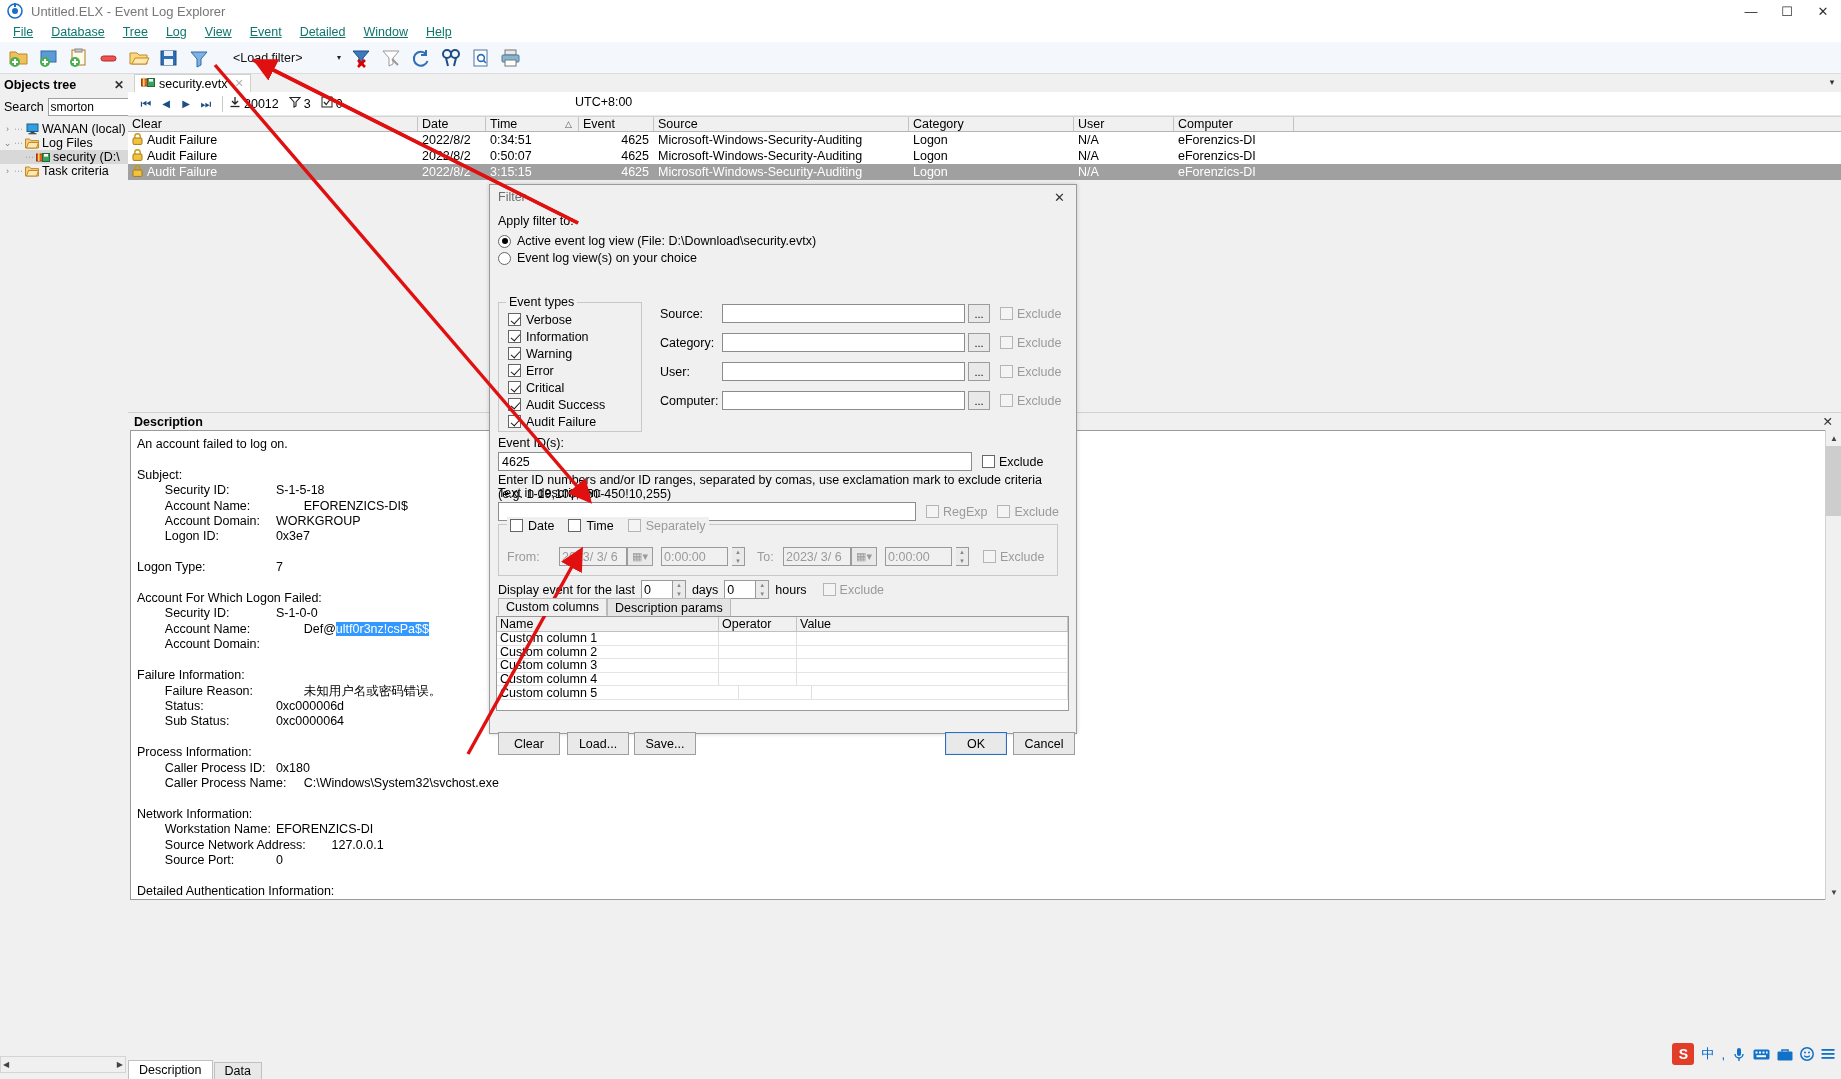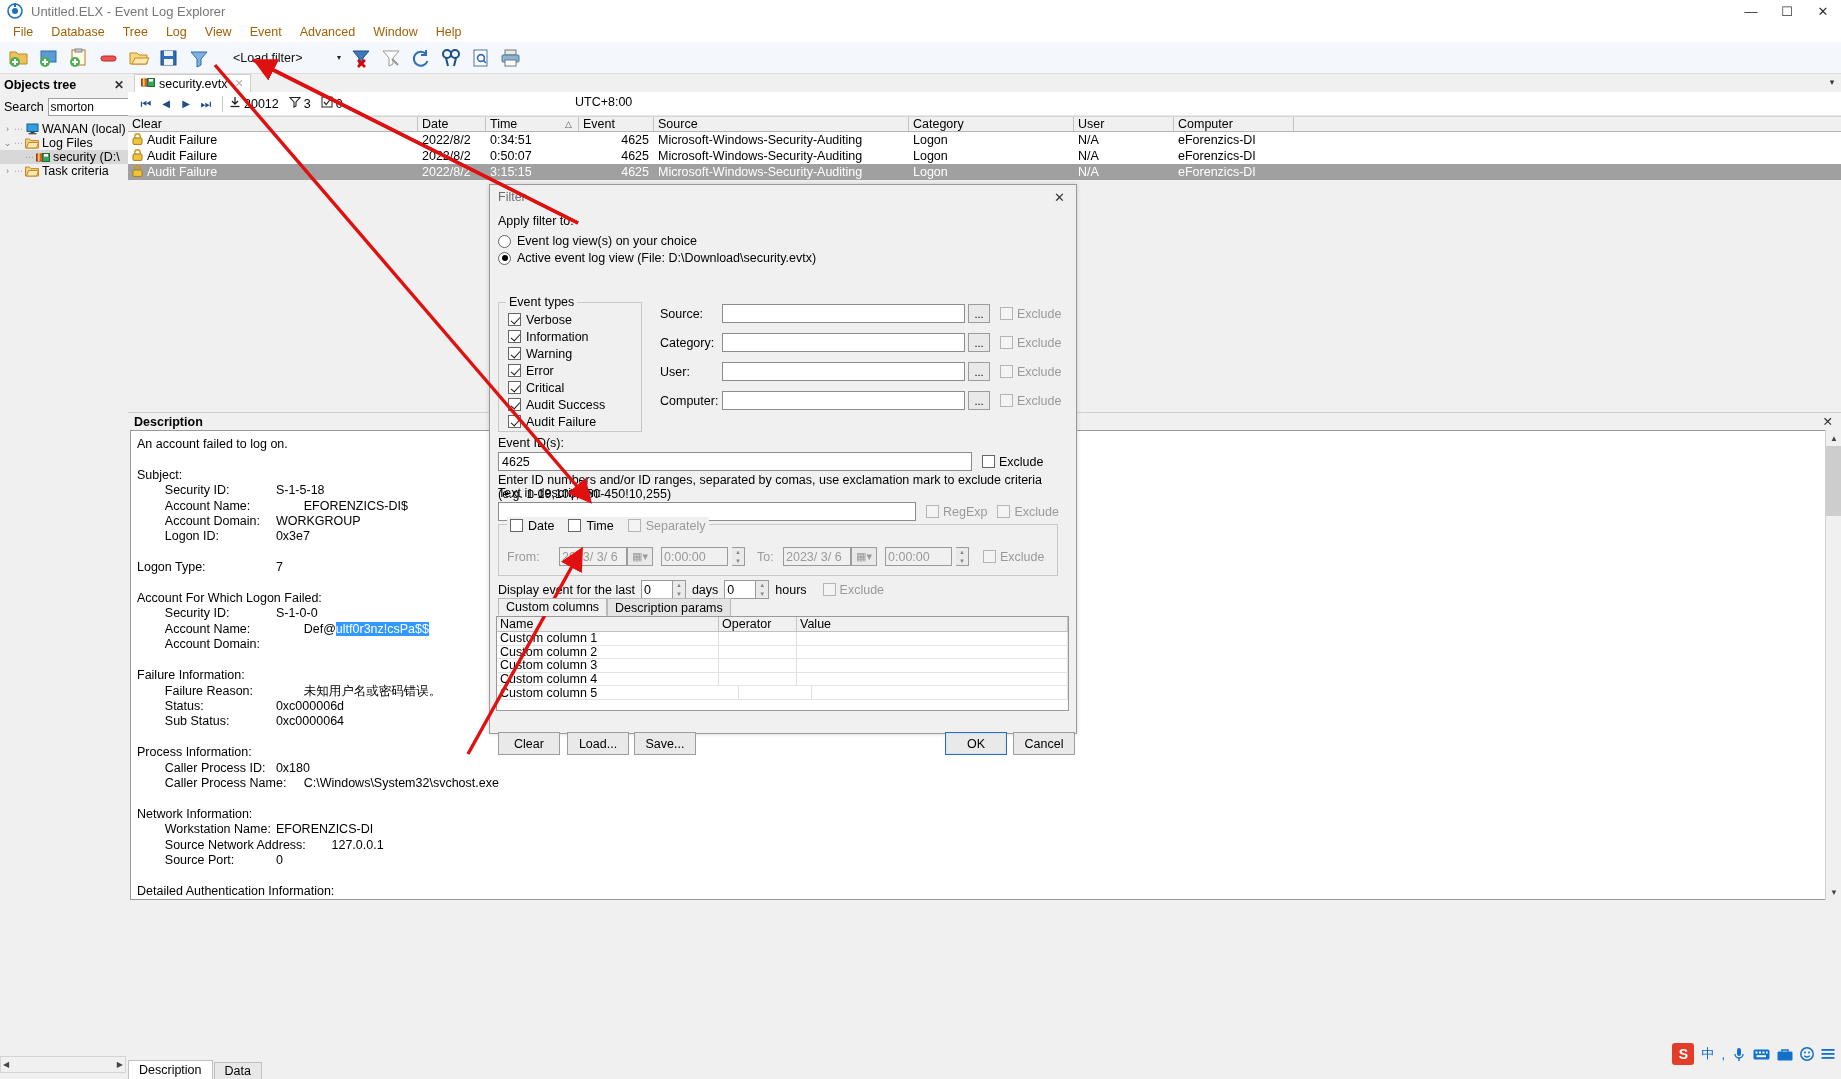--- a/index.html
+++ b/index.html
@@ -40,21 +40,21 @@
     color: #303030; font-size: 13px;
   }
 
   
   .menubar {
     position: absolute; left: 0; top: 22px; width: 1841px; height: 20px;
     background: #ffffff;
     display: flex; align-items: center; padding-left: 4px;
   }
   .menu-item {
-    padding: 2px 9px; font-size: 12.5px; color: #a16207;
+    padding: 2px 9px; font-size: 12.5px; color: #0f766e; text-decoration: underline;
   }
 
   
   .toolbar {
     position: absolute; left: 0; top: 42px; width: 1841px; height: 32px;
     background: #f4f7fb;
     border-bottom: 1px solid #dcdcdc;
     display: flex; align-items: center; padding-left: 4px;
   }
   .tb-btn {
@@ -327,21 +327,21 @@
     </div>
   </div>
 
   <div class="menubar">
     <div class="menu-item">File</div>
     <div class="menu-item">Database</div>
     <div class="menu-item">Tree</div>
     <div class="menu-item">Log</div>
     <div class="menu-item">View</div>
     <div class="menu-item">Event</div>
-    <div class="menu-item">Advanced</div>
+    <div class="menu-item">Detailed</div>
     <div class="menu-item">Window</div>
     <div class="menu-item">Help</div>
   </div>
 
   <div class="toolbar">
     <div class="tb-btn">
       <svg width="22" height="20" viewBox="0 0 22 20">
         <path d="M2 4h6l2 2h9v10H2z" fill="#f0c05a" stroke="#b8892b"></path>
         <circle cx="7" cy="14" r="5" fill="#4caf50"></circle>
         <path d="M7 11v6M4 14h6" stroke="#fff" stroke-width="2"></path>
@@ -675,28 +675,28 @@
     <div class="dlg-title">
       <span>Filter</span>
       <span class="x">✕</span>
     </div>
 
     <div class="dlg-body">
 
       <div class="lbl" style="margin:5px 0 6px 0">Apply filter to:</div>
 
       <div class="radio-row">
+        <span class="radio">
+            <span class="dot"></span>
+          </span>
+        <span>Active event log view (File: D:\Download\security.evtx)</span>
+      </div>
+      <div class="radio-row">
         <span class="radio"></span>
         <span>Event log view(s) on your choice</span>
-      </div>
-      <div class="radio-row">
-        <span class="radio">
-            <span class="dot"></span>
-          </span>
-        <span>Active event log view (File: D:\Download\security.evtx)</span>
       </div>
 
       <div class="group" style="left:8px; top:88px; width:144px; height:130px;">
         <span class="group-title">Event types</span>
         <div style="padding:8px 0 0 9px">
           <div class="cb-row">
             <span class="cb checked"></span>
             <span>Verbose</span>
           </div>
           <div class="cb-row">

